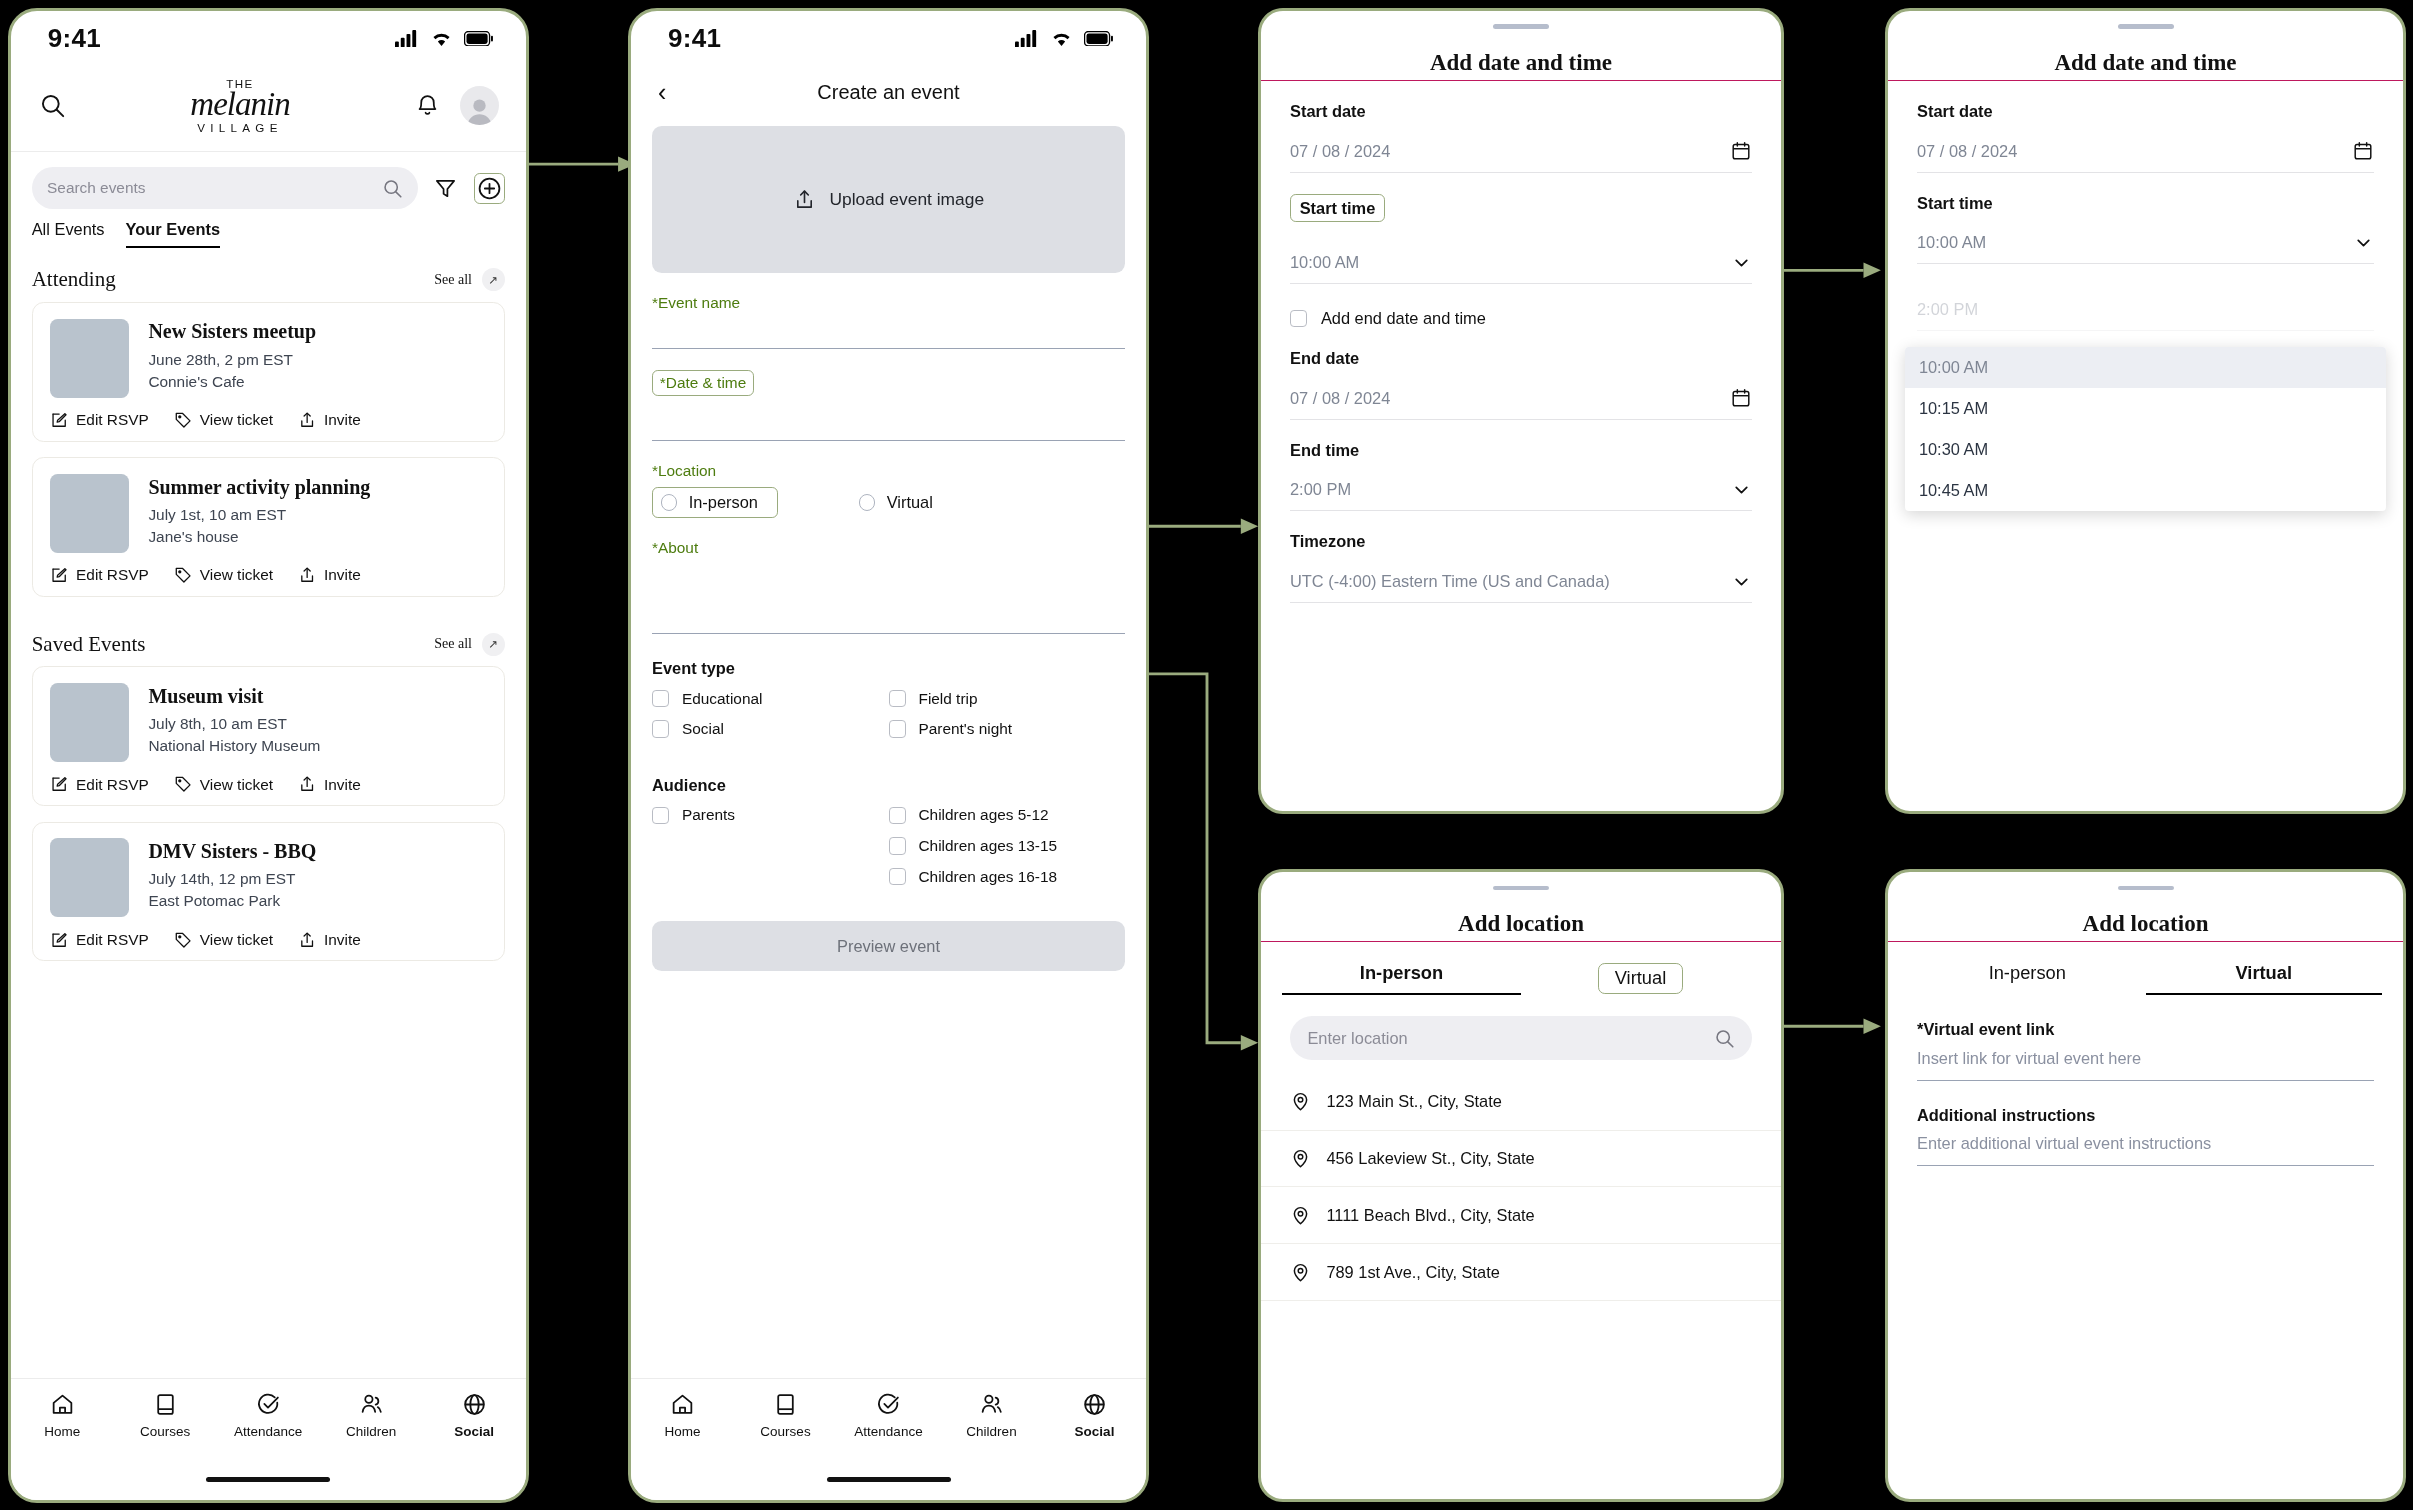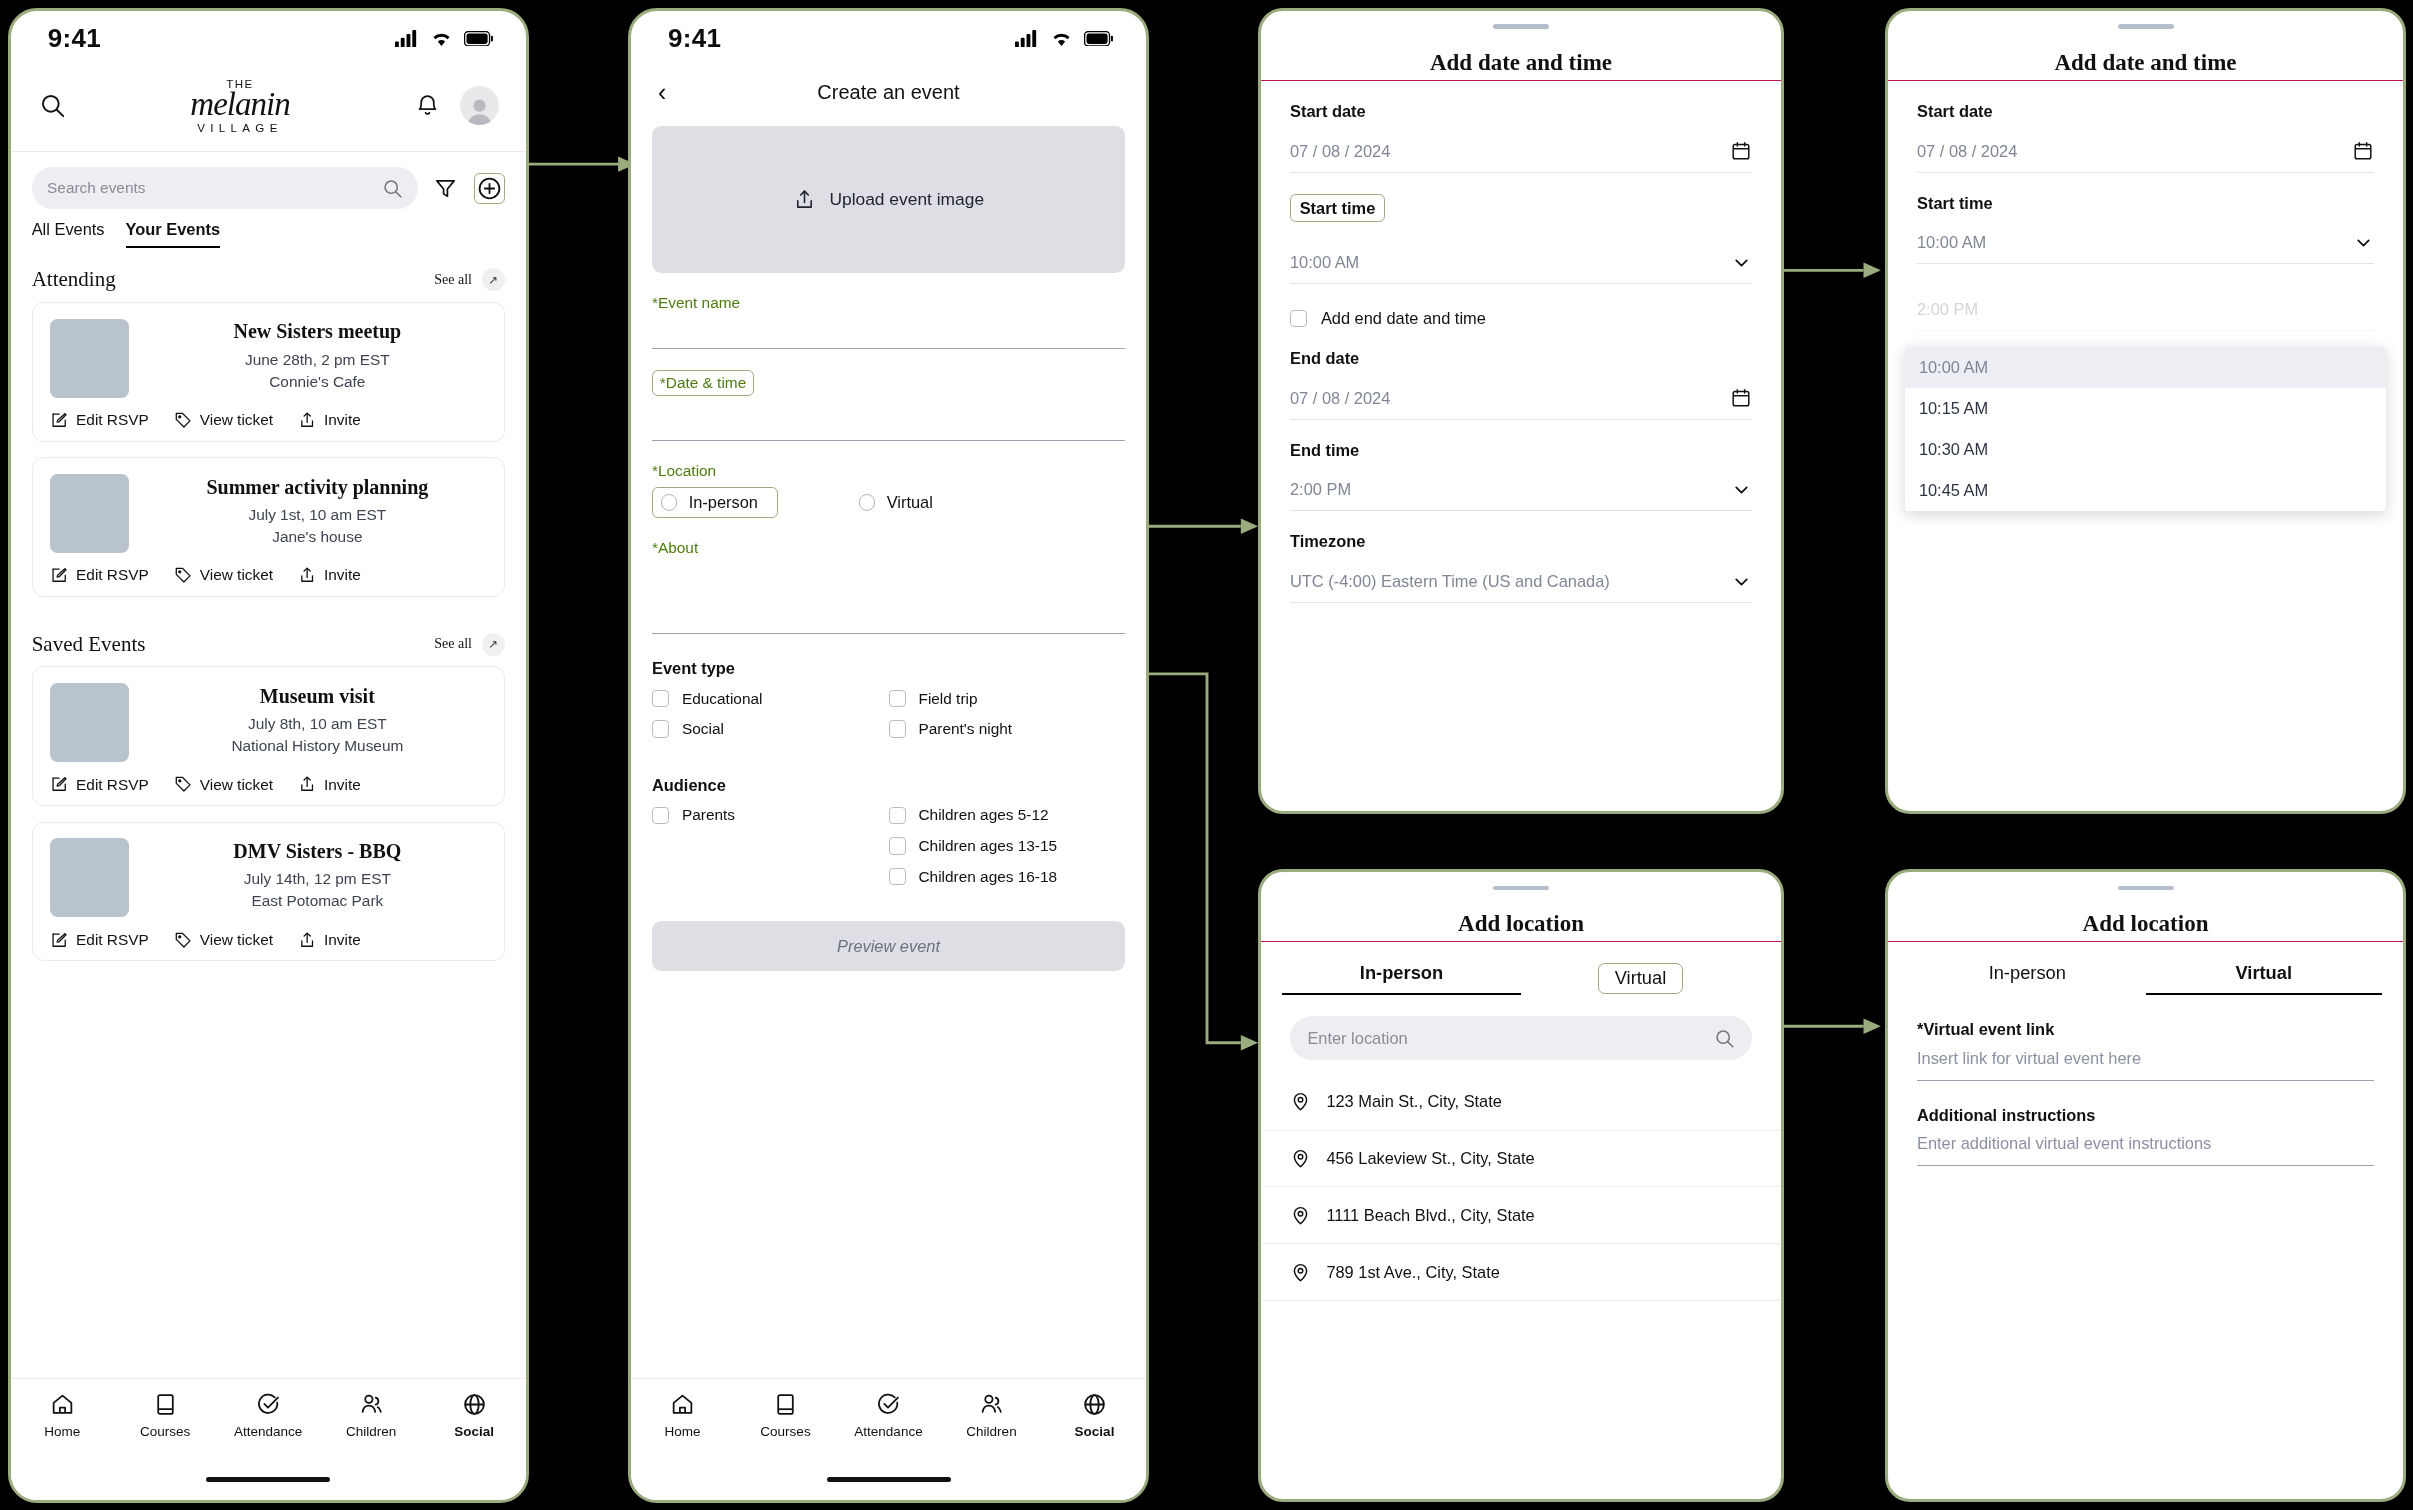--- a/index.html
+++ b/index.html
@@ -78,21 +78,21 @@
     display: flex; align-items: center; justify-content: center; font-size: 11.6px; color: #333;
   }
 
   
   .card {
     margin: 0 21px 15.4px 21px; border: 1px solid #eceae4; border-radius: 11.6px;
     padding: 15.4px 17.4px 11.6px 17.4px; background: #fff;
   }
   .card-top { display: flex; gap: 19.3px; }
   .card-thumb { width: 79px; height: 79px; border-radius: 7.7px; background: #b9c3cd; flex: none; }
-  .card-info { flex: 1; padding-top: 1.9px; text-align: center; }
+  .card-info { flex: 1; padding-top: 1.9px; }
   .card-title { font-family: "Liberation Serif", serif; font-weight: bold; font-size: 20px; color: #111; line-height: 1.18; margin-bottom: 4.8px; }
   .card-meta { font-size: 15.4px; color: #3e4551; line-height: 1.42; }
   .card-actions { display: flex; gap: 25px; margin-top: 13.5px; align-items: center; }
   .act { display: flex; align-items: center; gap: 7.7px; font-size: 15.4px; color: #111; }
 
   
   .bottomnav {
     position: absolute; left: 0; right: 0; bottom: 0; height: 122px;
     background: #fff; border-top: 1px solid #ececec;
     display: flex; align-items: flex-start; justify-content: space-around; padding-top: 13.5px;
@@ -579,21 +579,21 @@
               <span>Children ages 13-15</span>
             </div>
           <div class="cbrow">
               <span class="cb"></span>
               <span>Children ages 16-18</span>
             </div>
         </div>
       </div>
     </div>
 
-    <div style="margin-top:23px;font-style:italic;" class="previewbtn">Preview event</div>
+    <div style="margin-top:23px;" class="previewbtn">Preview event</div>
 
     <div class="bottomnav">
       <div class="navitem">
         <svg width="25" height="25" viewBox="0 0 24 24" fill="none" stroke="#111" stroke-width="1.7">
             <path d="M3.5 10.5 12 3.5l8.5 7V20h-17Z" stroke-linejoin="round"></path>
             <path d="M9.5 20v-5h5v5" stroke-linejoin="round"></path>
           </svg>
         <span class="lbl">Home</span>
       </div>
       <div class="navitem">

